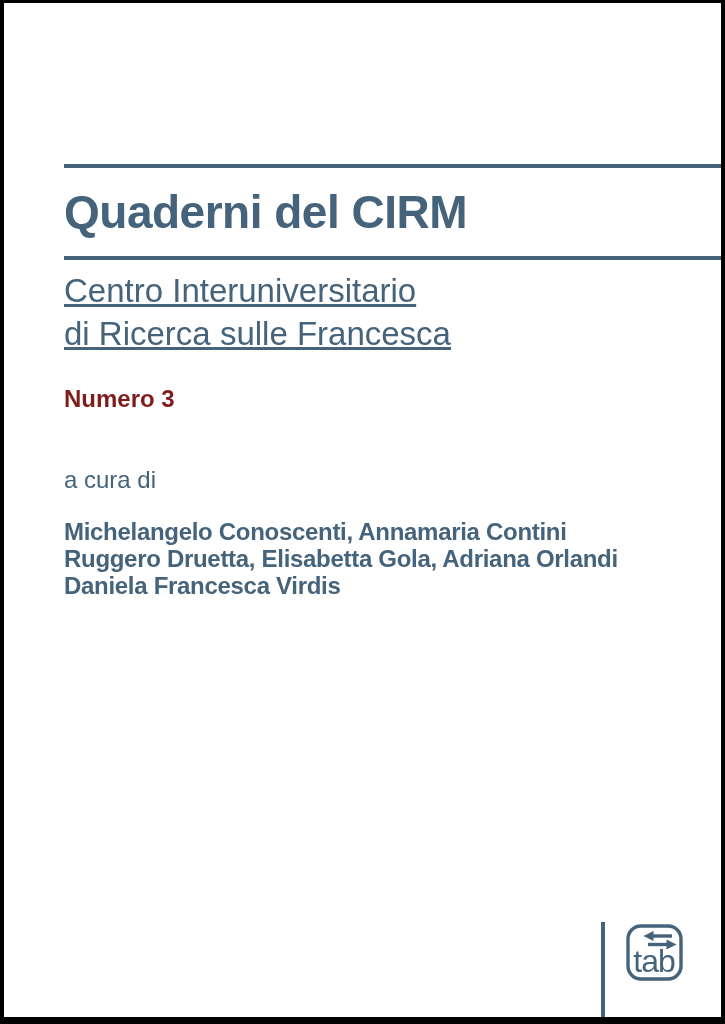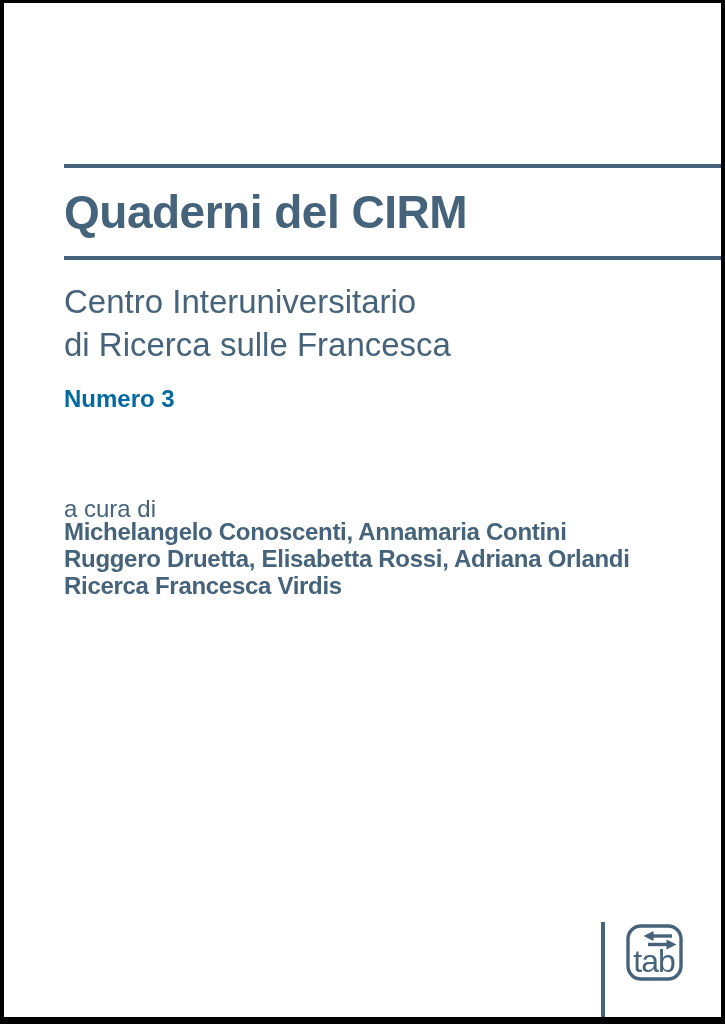--- a/index.html
+++ b/index.html
@@ -35,39 +35,40 @@
     font-size: 46px;
     line-height: 1;
     font-weight: bold;
     letter-spacing: -0.5px;
     color: #45637a;
     white-space: nowrap;
   }
   .subtitle {
     position: absolute;
     left: 60px;
-    top: 277px;
+    top: 266px;
     font-size: 33px;
     line-height: 43px;
     font-weight: 400;
     color: #45637a;
+    text-decoration: underline;
   }
   .issue-number {
     position: absolute;
     left: 60px;
     top: 382px;
     font-size: 24px;
     line-height: 1.2;
     font-weight: bold;
-    color: #0369a1;
+    color: #7f1d1d;
   }
   .edited-by {
     position: absolute;
     left: 60px;
-    top: 492px;
+    top: 463px;
     font-size: 24px;
     line-height: 27px;
     font-weight: 400;
     color: #45637a;
   }
   .editors {
     position: absolute;
     left: 60px;
     top: 515px;
     font-size: 24px;
@@ -115,22 +116,22 @@
     <div>Centro Interuniversitario</div>
     <div>di Ricerca sulle Francesca</div>
   </div>
 
   <div class="issue-number">Numero 3</div>
 
   <div class="edited-by">a cura di</div>
 
   <div class="editors">
     <div>Michelangelo Conoscenti, Annamaria Contini</div>
-    <div>Ruggero Druetta, Elisabetta Rossi, Adriana Orlandi</div>
-    <div>Ricerca Francesca Virdis</div>
+    <div>Ruggero Druetta, Elisabetta Gola, Adriana Orlandi</div>
+    <div>Daniela Francesca Virdis</div>
   </div>
 
   <div class="spine-line"></div>
 
   <div class="publisher-logo">
     <svg viewBox="0 0 57 57" xmlns="http://www.w3.org/2000/svg">
       <rect x="2" y="2" width="53" height="53" rx="13" ry="13" fill="none" stroke="#45637a" stroke-width="3.4"></rect>
       <g>
         <line x1="46" y1="12" x2="25" y2="12" stroke="#45637a" stroke-width="3.4"></line>
         <path d="M27.5 7 L17.5 12 L27.5 17 Z" fill="#45637a"></path>

